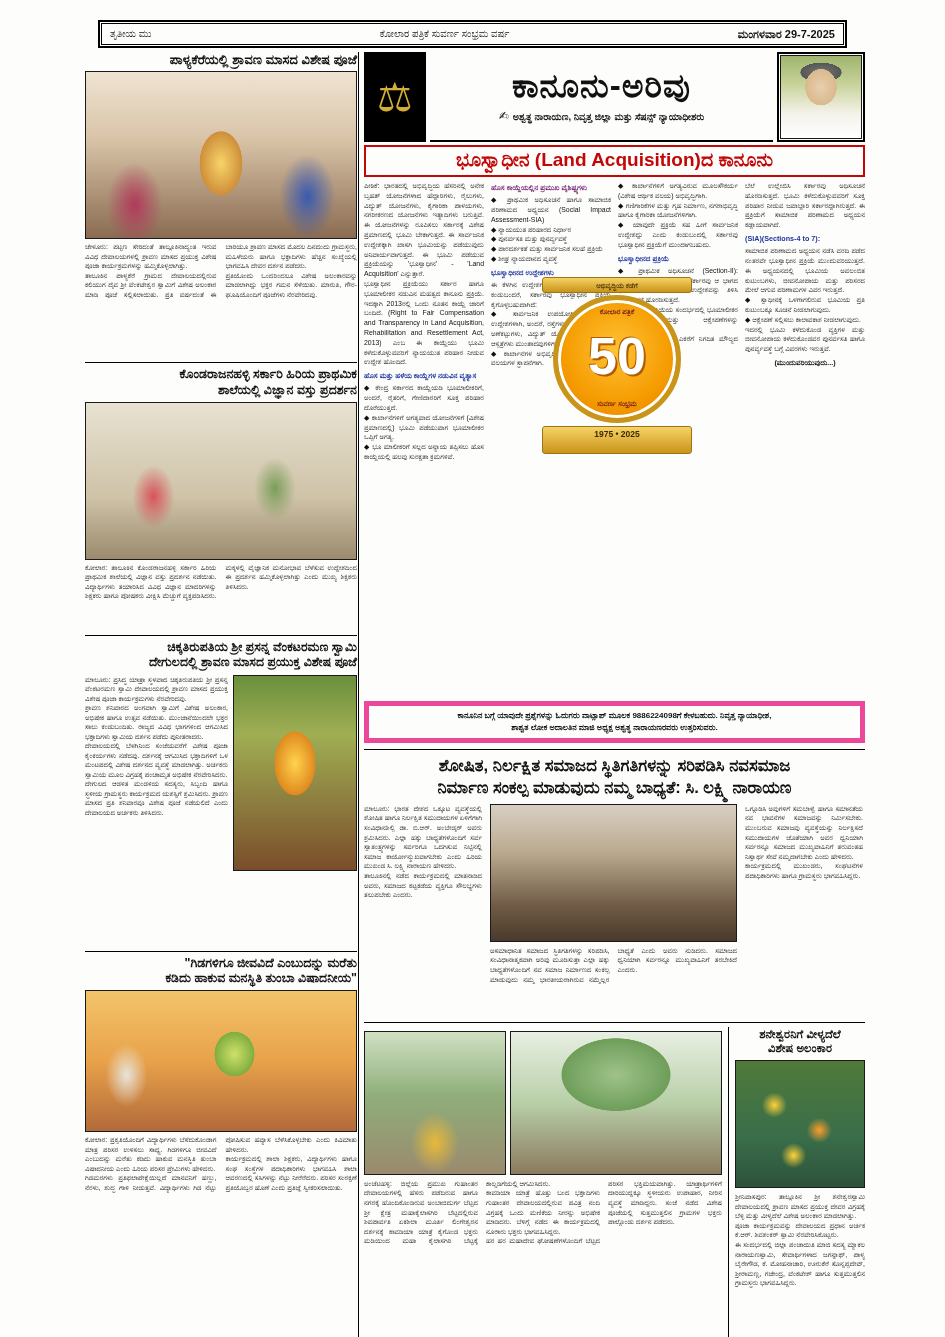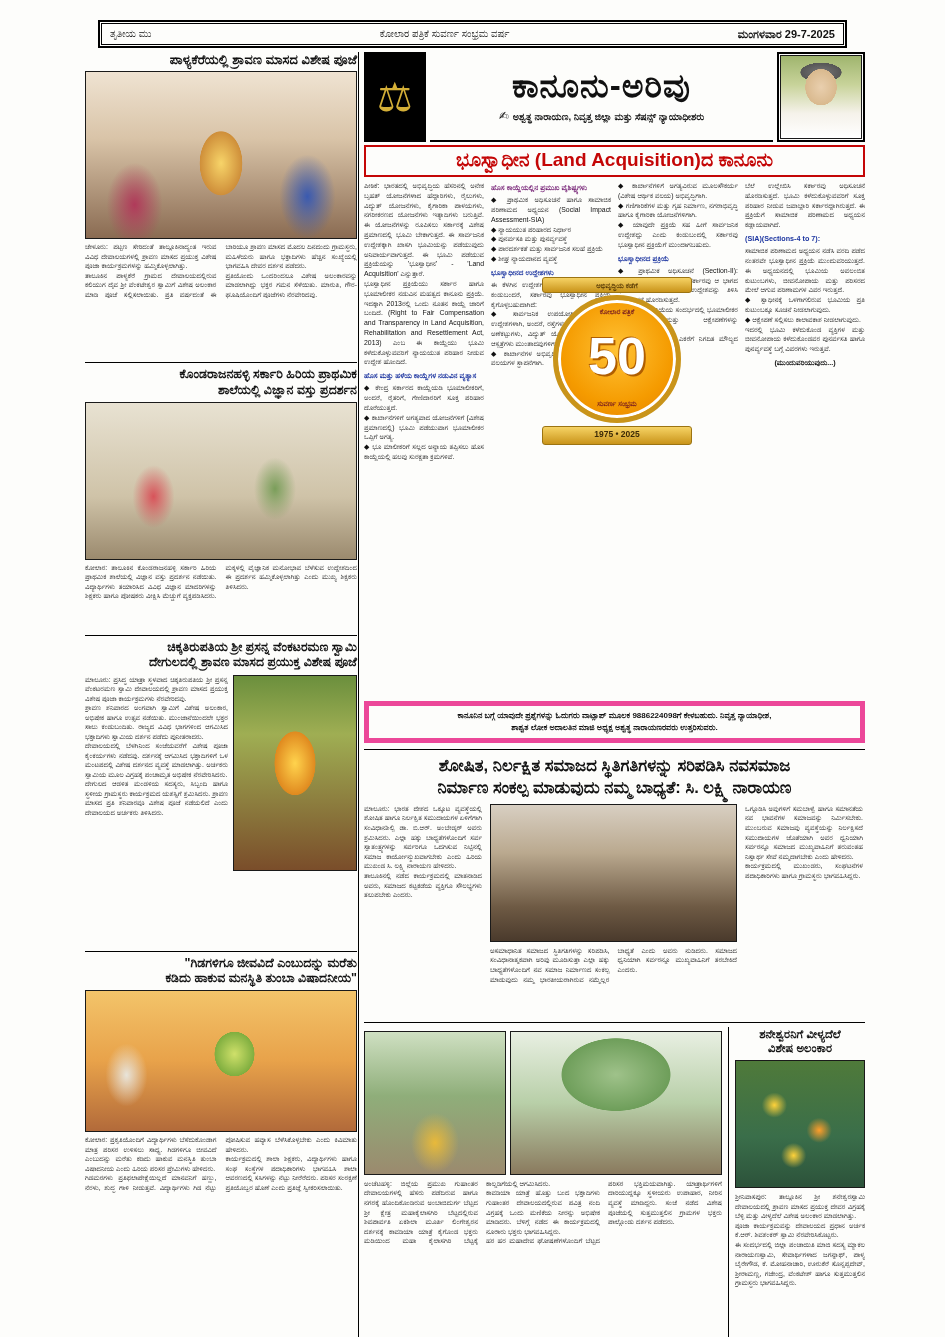--- a/index.html
+++ b/index.html
@@ -75,21 +75,21 @@
   .anniv{position:absolute;left:178px;top:96px;width:150px;height:172px;text-align:center;}
   .anniv .ribbon{height:16px;background:linear-gradient(180deg,#f6d365,#c9941a);border:1px solid #9c7412;
                  font-size:7px;font-weight:bold;color:#5a3c06;line-height:15px;border-radius:3px;}
   .anniv .circle{width:128px;height:128px;margin:2px auto 0;border-radius:50%;
                  background:radial-gradient(circle at 50% 42%,#ffc235 0%,#f59b00 60%,#e27d00 100%);
                  border:5px solid #c9941a;box-shadow:0 0 0 3px #fff inset;position:relative;}
   .anniv .ring-top{position:absolute;top:8px;width:100%;font-size:7px;font-weight:bold;color:#7a1f1f;}
   .anniv .fifty{position:absolute;top:30px;width:100%;font-size:52px;font-weight:bold;color:#fff;
                 text-shadow:2px 2px 0 #b05e00, -1px -1px 0 #b05e00;line-height:1;}
   .anniv .ring-bot{position:absolute;bottom:10px;width:100%;font-size:7px;font-weight:bold;color:#7a1f1f;}
-  .anniv .years{margin-top:3px;height:19px;background:linear-gradient(180deg,#f6d365,#c9941a);
+  .anniv .years{margin-top:3px;height:28px;background:linear-gradient(180deg,#f6d365,#c9941a);
                 border:1px solid #9c7412;font-size:8.5px;font-weight:bold;color:#3c2a06;line-height:14px;border-radius:3px;}
   
   .contact{margin-top:6px;border:5px solid #ec4899;text-align:center;font-size:8px;font-weight:bold;
            padding:4px 6px;line-height:1.5;}
   
   .f2{margin-top:6px;border-top:1px solid #000;padding-top:4px;}
   .f2 .hd{font-weight:bold;text-align:center;font-size:16.5px;line-height:1.35;}
   .f2cols{display:flex;gap:8px;margin-top:5px;height:212px;overflow:hidden;}
   .f2c{font-size:6.9px;line-height:1.4;text-align:justify;white-space:pre-line;}
   .f2c.side{width:118px;}

